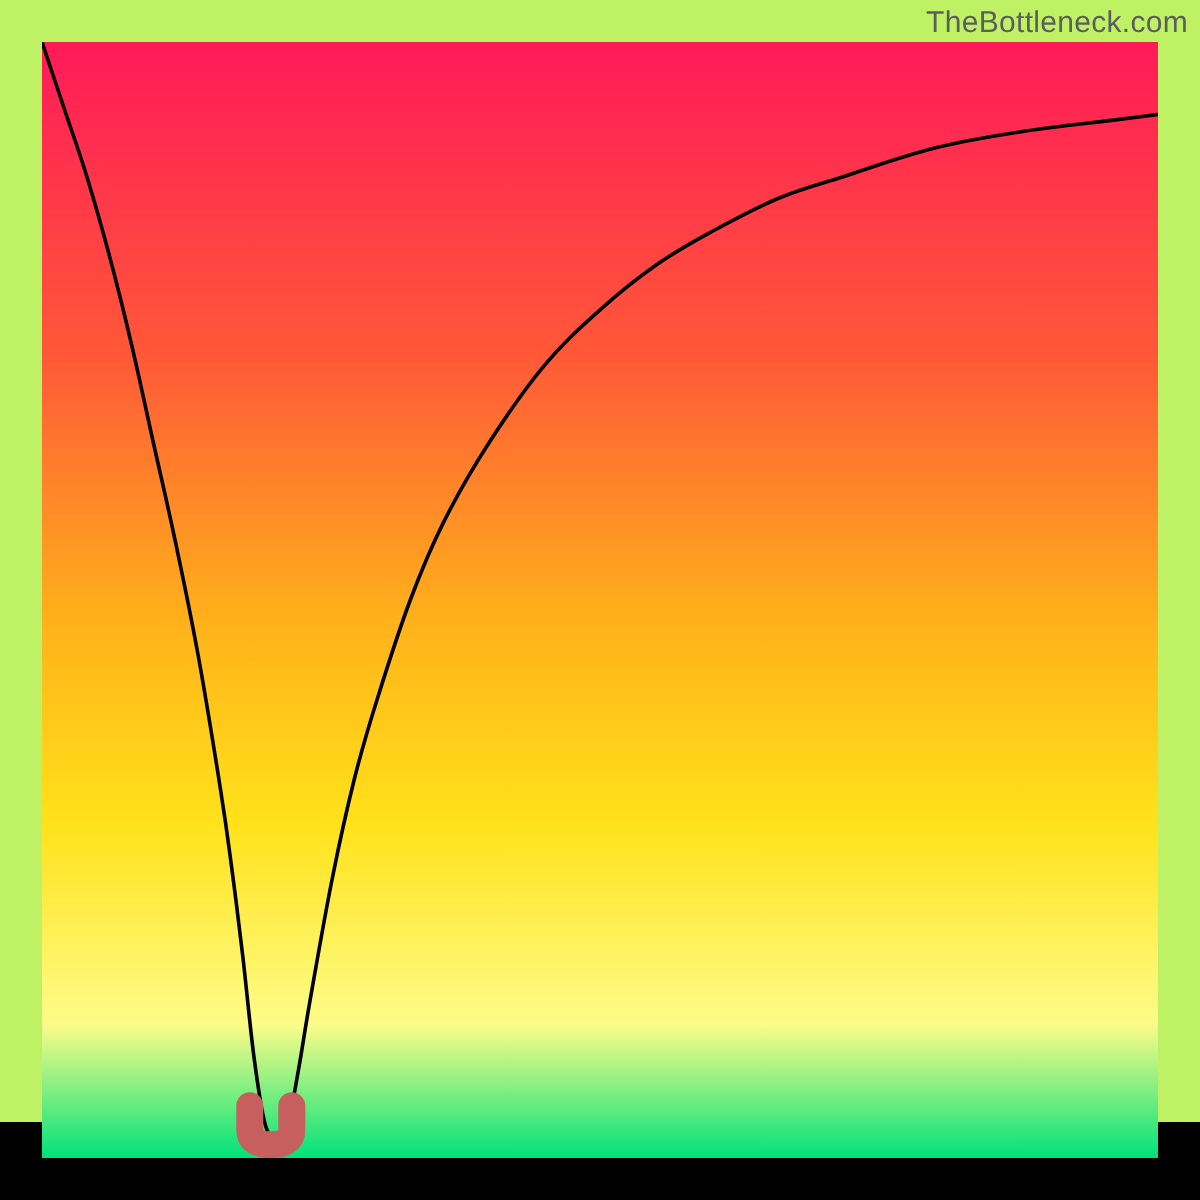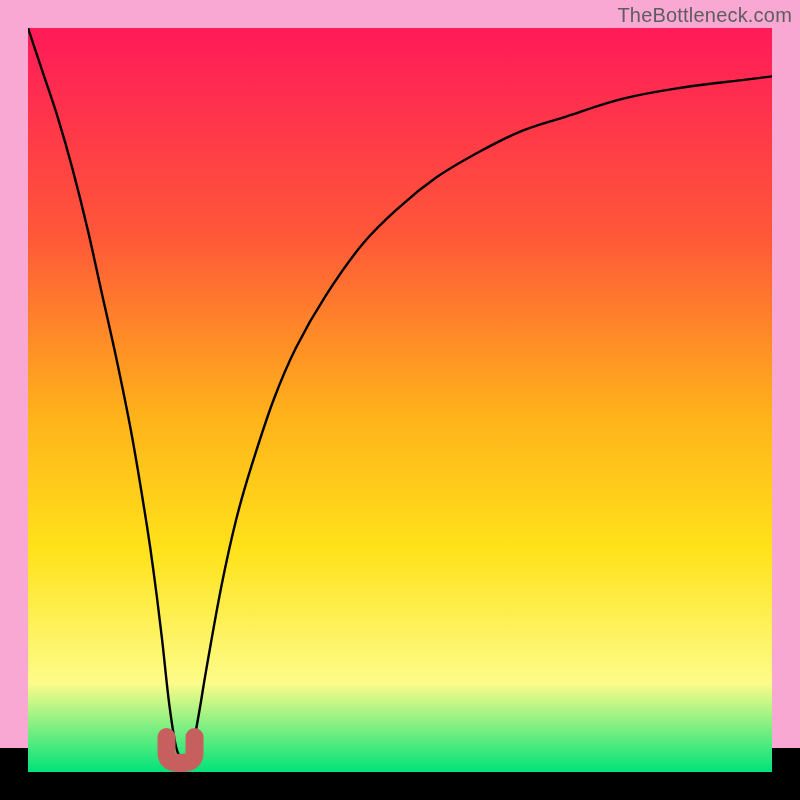--- a/index.html
+++ b/index.html
@@ -9,21 +9,21 @@
     height: 800px;
     overflow: hidden;
     background: #000;
     font-family: Arial, Helvetica, sans-serif;
   }
   .frame {
     position: absolute;
     top: 0; left: 0;
     width: 800px;
     height: 748px;
-    background: #f9a8d4;
+    background: #bef264;
   }
   .plot {
     position: absolute;
     top: 28px;
     left: 28px;
     width: 744px;
     height: 744px;
   }
   .watermark {
     position: absolute;

